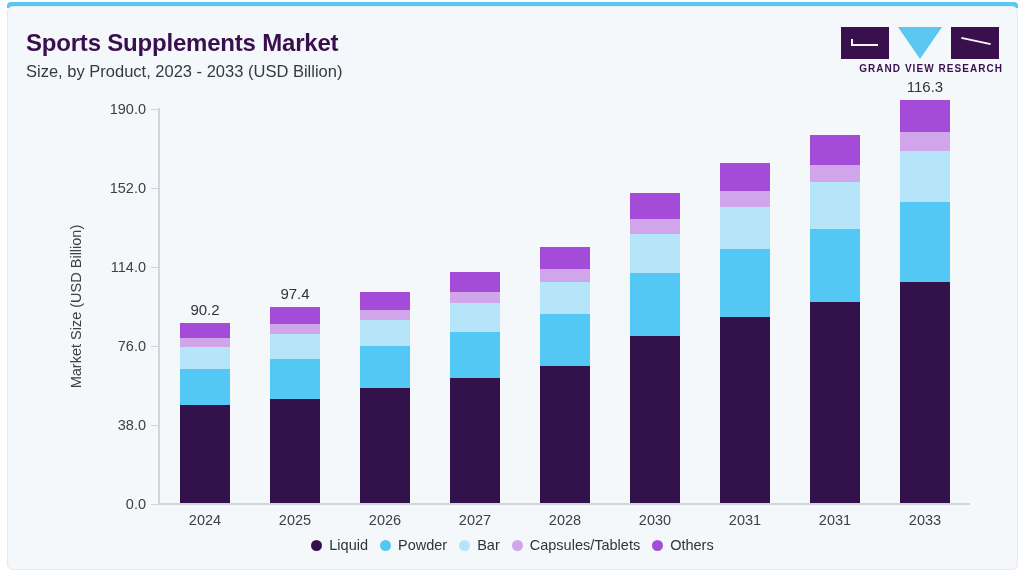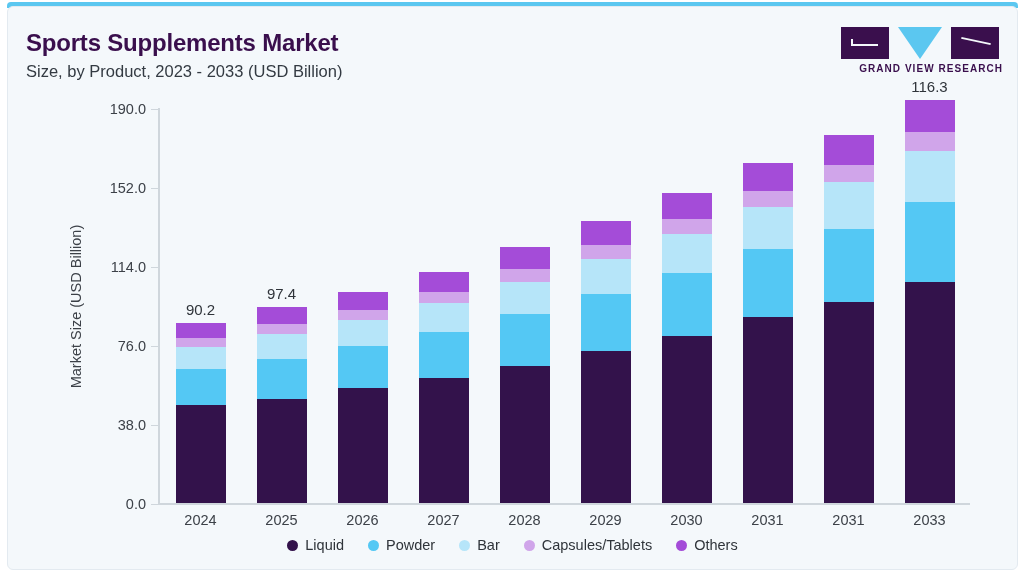--- a/index.html
+++ b/index.html
@@ -163,21 +163,21 @@
     font-size: 14.5px; color: #3c4148;
   }
 
   
   .legend {
     position: absolute;
     left: 0; right: 0; bottom: 16px;
     display: flex;
     justify-content: center;
     align-items: center;
-    gap: 24px;
+    gap: 12px;
   }
   .legend-item {
     display: flex; align-items: center; gap: 7px;
     font-size: 14.5px; color: #2f343a;
   }
   .legend-dot {
     width: 11px; height: 11px; border-radius: 50%;
     display: inline-block;
   }
 </style>
@@ -269,30 +269,20 @@
               <div class="seg" style="height: 137.211px; background: rgb(51, 18, 75);"></div>
               <div class="seg" style="height: 51.9737px; background: rgb(84, 200, 244);"></div>
               <div class="seg" style="height: 32.2237px; background: rgb(182, 229, 249);"></div>
               <div class="seg" style="height: 12.4737px; background: rgb(208, 165, 234);"></div>
               <div class="seg" style="height: 21.8289px; background: rgb(164, 76, 216);"></div>
             </div>
             <div class="xlabel">2028</div>
           </div>
           <div class="bar-col">
             <div class="bar-stack">
-              <div class="seg" style="height: 151.763px; background: rgb(51, 18, 75);"></div>
-              <div class="seg" style="height: 57.1711px; background: rgb(84, 200, 244);"></div>
-              <div class="seg" style="height: 35.3421px; background: rgb(182, 229, 249);"></div>
-              <div class="seg" style="height: 13.5132px; background: rgb(208, 165, 234);"></div>
-              <div class="seg" style="height: 23.9079px; background: rgb(164, 76, 216);"></div>
-            </div>
-            <div class="xlabel">2029</div>
-          </div>
-          <div class="bar-col">
-            <div class="bar-stack">
               <div class="seg" style="height: 167.355px; background: rgb(51, 18, 75);"></div>
               <div class="seg" style="height: 62.3684px; background: rgb(84, 200, 244);"></div>
               <div class="seg" style="height: 39.5px; background: rgb(182, 229, 249);"></div>
               <div class="seg" style="height: 14.5526px; background: rgb(208, 165, 234);"></div>
               <div class="seg" style="height: 25.9868px; background: rgb(164, 76, 216);"></div>
             </div>
             <div class="xlabel">2030</div>
           </div>
           <div class="bar-col">
             <div class="bar-stack">

